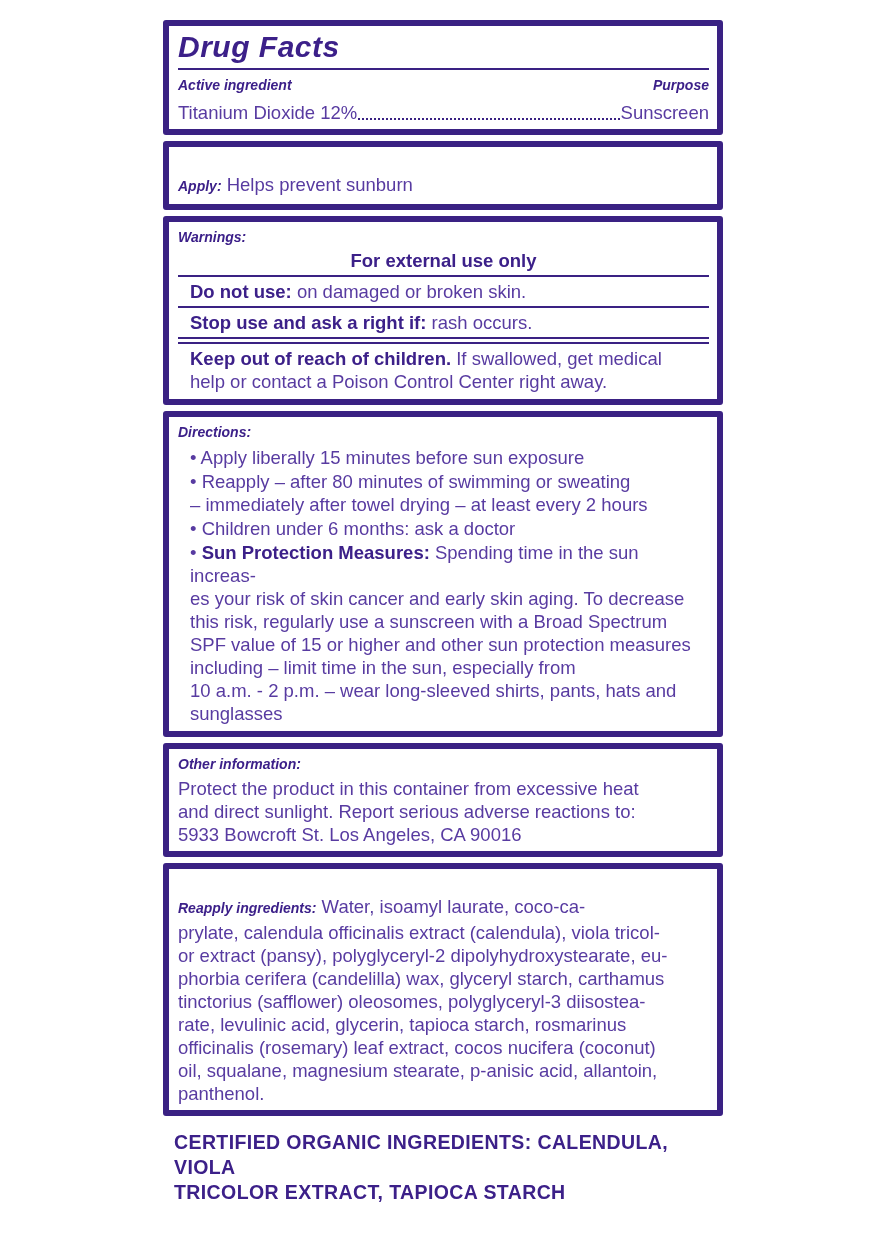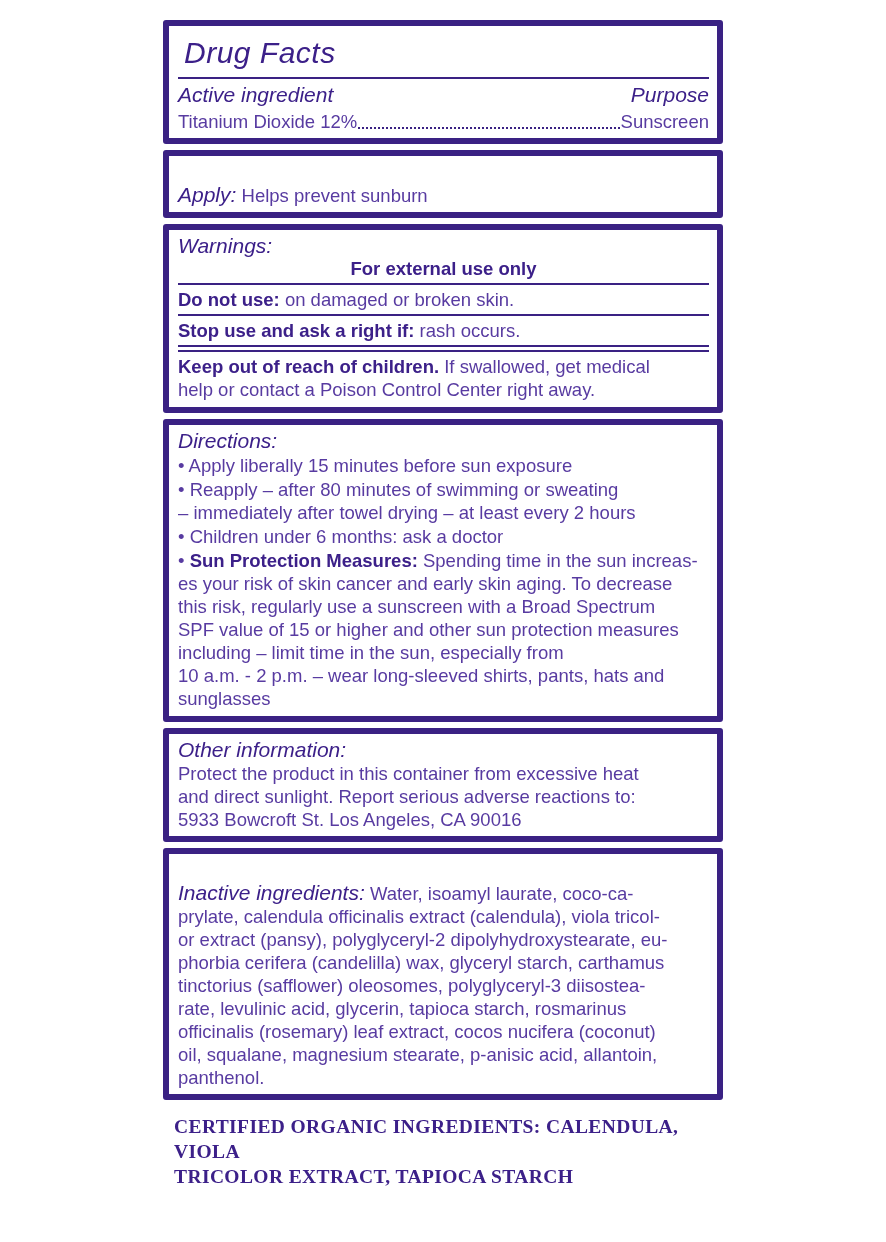--- a/index.html
+++ b/index.html
@@ -24,36 +24,36 @@
     border: 6px solid var(--border_purple, #3a2183);
     border-radius: 3px;
     background: #ffffff;
     padding: 3px 8px 5px 9px;
     margin-bottom: 6px;
     font-size: 18.5px;
     line-height: 23px;
   }
   .pre { white-space: pre-line; }
   .title {
-    margin: 6px;
+    margin: 0;
     font-size: 30px;
     line-height: 36px;
-    font-weight: normal;
+    font-weight: bold;
     font-style: italic;
     color: var(--heading_purple, #3c2089);
     letter-spacing: 0.5px;
   }
   .rule {
     border-top: 2px solid var(--border_purple, #3a2183);
     margin: 3px 0;
   }
   .sec-h {
-    font-size: 21px;
+    font-size: 14px;
     line-height: 25px;
-    font-weight: normal;
+    font-weight: bold;
     font-style: italic;
     color: var(--heading_purple, #3c2089);
   }
   .ai-row {
     display: flex;
     justify-content: space-between;
     align-items: baseline;
   }
   .leader-row {
     display: flex;
@@ -63,30 +63,29 @@
   .leader {
     flex: 1;
     border-bottom: 2px dotted var(--border_purple, #3a2183);
     margin: 0 1px 4px 1px;
   }
   .b {
     font-weight: bold;
     color: var(--heading_purple, #3c2089);
   }
   .sub { line-height: 22px; text-align: center; }
-  .item { margin: 1px 0; }
+  .item { margin: 1px 12px; }
   .certified {
     margin: 14px 0 1px 174px;
     width: 560px;
     font-size: 19.5px;
     line-height: 25px;
     font-weight: bold;
     letter-spacing: 0.4px;
     color: var(--heading_purple, #3c2089);
-    font-family: Liberation Serif, serif;
   }
 </style>
 </head>
 <body>
 
 <div class="page">
 
   <div class="panel">
 
     <section class="box">
@@ -136,21 +135,21 @@
     </section>
 
     <section class="box">
       <div class="sec-h">Other information:</div>
       <div class="pre">Protect the product in this container from excessive heat
 and direct sunlight. Report serious adverse reactions to:
 5933 Bowcroft St. Los Angeles, CA 90016</div>
     </section>
 
     <section class="box pre">
-      <span class="sec-h">Inactive ingredients:</span><span> Water, isoamyl laurate, coco-ca-
+      <span class="sec-h">Reapply ingredients:</span><span> Water, isoamyl laurate, coco-ca-
 prylate, calendula officinalis extract (calendula), viola tricol-
 or extract (pansy), polyglyceryl-2 dipolyhydroxystearate, eu-
 phorbia cerifera (candelilla) wax, glyceryl starch, carthamus
 tinctorius (safflower) oleosomes, polyglyceryl-3 diisostea-
 rate, levulinic acid, glycerin, tapioca starch, rosmarinus
 officinalis (rosemary) leaf extract, cocos nucifera (coconut)
 oil, squalane, magnesium stearate, p-anisic acid, allantoin,
 panthenol.</span>
     </section>
 

